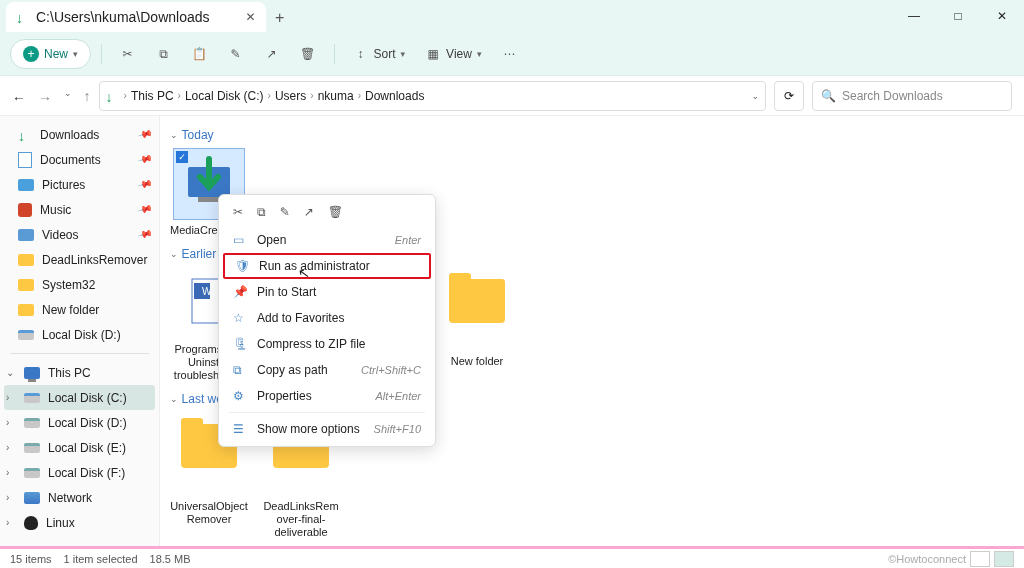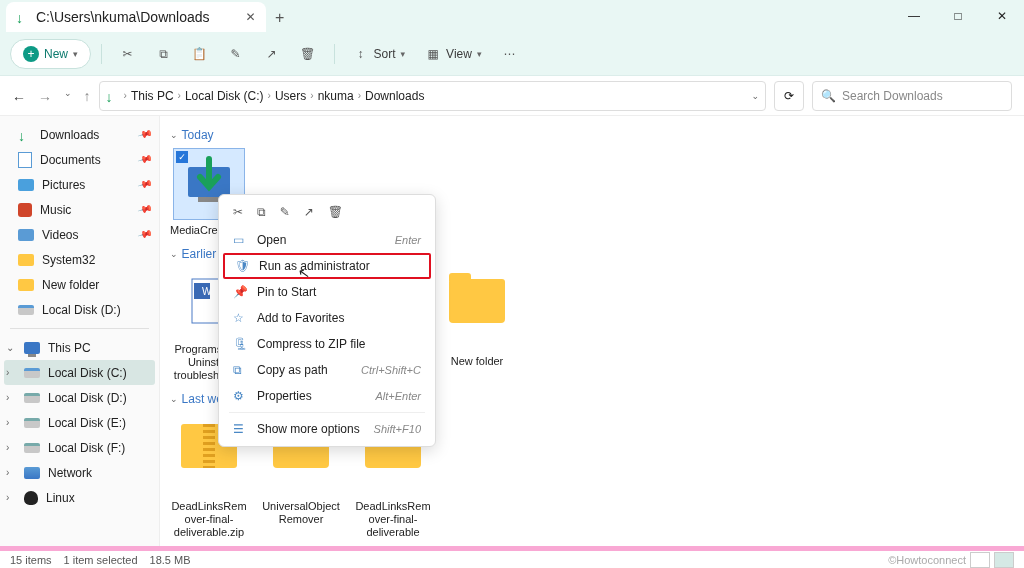--- a/index.html
+++ b/index.html
@@ -54,21 +54,21 @@
 .zip:after { content:""; position:absolute; left:22px; top:0; width:12px; height:44px; background:repeating-linear-gradient(#e0a020 0 3px,#ffc843 3px 6px); }
 
 .ctxmenu { position:absolute; left:218px; top:194px; width:218px; background:#fff; border:1px solid #ddd; border-radius:6px; box-shadow:0 4px 16px rgba(0,0,0,.15); padding:4px; z-index:100; }
 .ctxrow { height:26px; display:flex; align-items:center; padding:0 10px; gap:10px; font-size:12px; border-radius:3px; }
 .ctxrow .sc { margin-left:auto; color:#888; font-size:11px;font-style:italic; }
 .ctxrow.hl { border:2px solid #e01020; border-radius:2px; }
 .ctxdiv { height:1px; background:#eee; margin:3px 6px; }
 .ctxtop { display:flex; gap:14px; padding:6px 10px 8px; color:#3a7; justify-content:flex-start; }
 .ctxtop span { color:#555; }
 
-.status { position:absolute; bottom:0; left:0; right:0; height:22px; border-top:5px solid #f9a8d4; display:flex; align-items:center; padding:0 10px; font-size:11px; color:#555; gap:12px; background:#fff; }
+.status { position:absolute; bottom:0; left:0; right:0; height:22px; border-top:3px solid #f9a8d4; display:flex; align-items:center; padding:0 10px; font-size:11px; color:#555; gap:12px; background:#fff; }
 .status .right { margin-left:auto; display:flex; align-items:center; gap:4px; }
 .vbtn { width:20px; height:16px; border:1px solid #ccc; }
 
 .downarrow-ico { width:14px; height:14px; position:relative; }
 .downarrow-ico:before { content:"↓"; color:#1aa05a; font-weight:bold; font-size:14px; position:absolute; }
 .pc-ico { width:16px; height:12px; background:#3a77c5; border-radius:2px; position:relative; }
 .pc-ico:after { content:""; position:absolute; bottom:-3px; left:4px; width:8px; height:3px; background:#888; }
 .disk-ico { width:16px; height:10px; background:#c8c8c8; border-radius:2px; border-top:3px solid #5a9bd5; }
 .disk-ico.g { border-top-color:#7aa; }
 .net-ico { width:16px; height:12px; background:linear-gradient(#5a9bd5,#3a77c5); border-radius:2px; }
@@ -192,20 +192,24 @@
           <span>Music</span>
           <span class="pin">📌</span>
         </div>
         <div class="sitem">
           <span class="sico vid-ico"></span>
           <span>Videos</span>
           <span class="pin">📌</span>
         </div>
         <div class="sitem">
           <span class="sico fold-ico"></span>
+          <span>DeadLinksRemover</span>
+        </div>
+        <div class="sitem">
+          <span class="sico fold-ico"></span>
           <span>System32</span>
         </div>
         <div class="sitem">
           <span class="sico fold-ico"></span>
           <span>New folder</span>
         </div>
         <div class="sitem">
           <span class="sico disk-ico"></span>
           <span>Local Disk (D:)</span>
         </div>
@@ -289,26 +293,20 @@
       </div>
     </div>
 
     <div class="group">
         <span class="chev">⌄</span>
         <span>Last wee</span>
       </div>
     <div class="items" id="lastweek-items">
         <div class="item">
           <div class="thumb">
-            <div class="zip"></div>
-          </div>
-          <div style="word-break:break-word">DeadLinksRemover-final-deliverable.zip</div>
-        </div>
-        <div class="item">
-          <div class="thumb">
             <div class="folder"></div>
           </div>
           <div style="word-break:break-word">UniversalObjectRemover</div>
         </div>
         <div class="item">
           <div class="thumb">
             <div class="folder"></div>
           </div>
           <div style="word-break:break-word">DeadLinksRemover-final-deliverable</div>
         </div>

